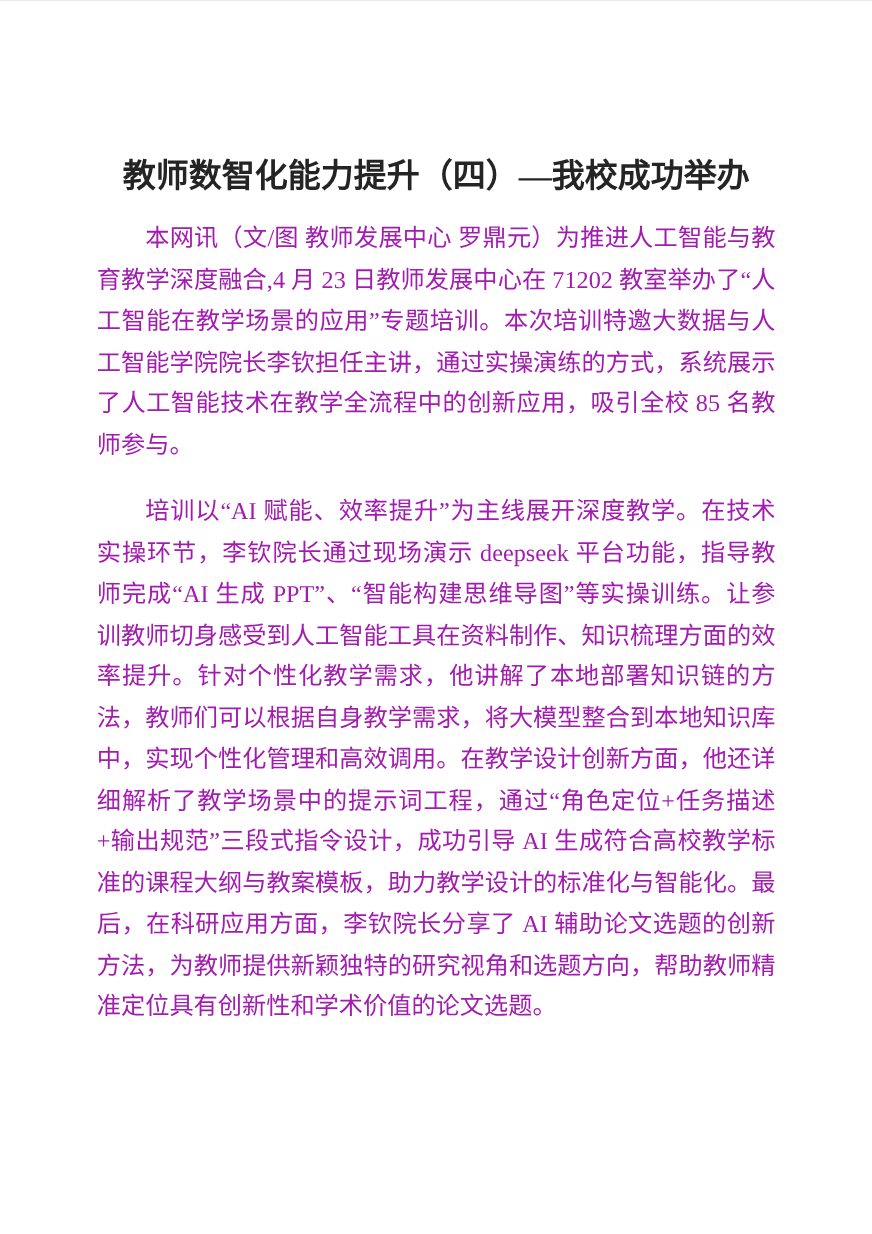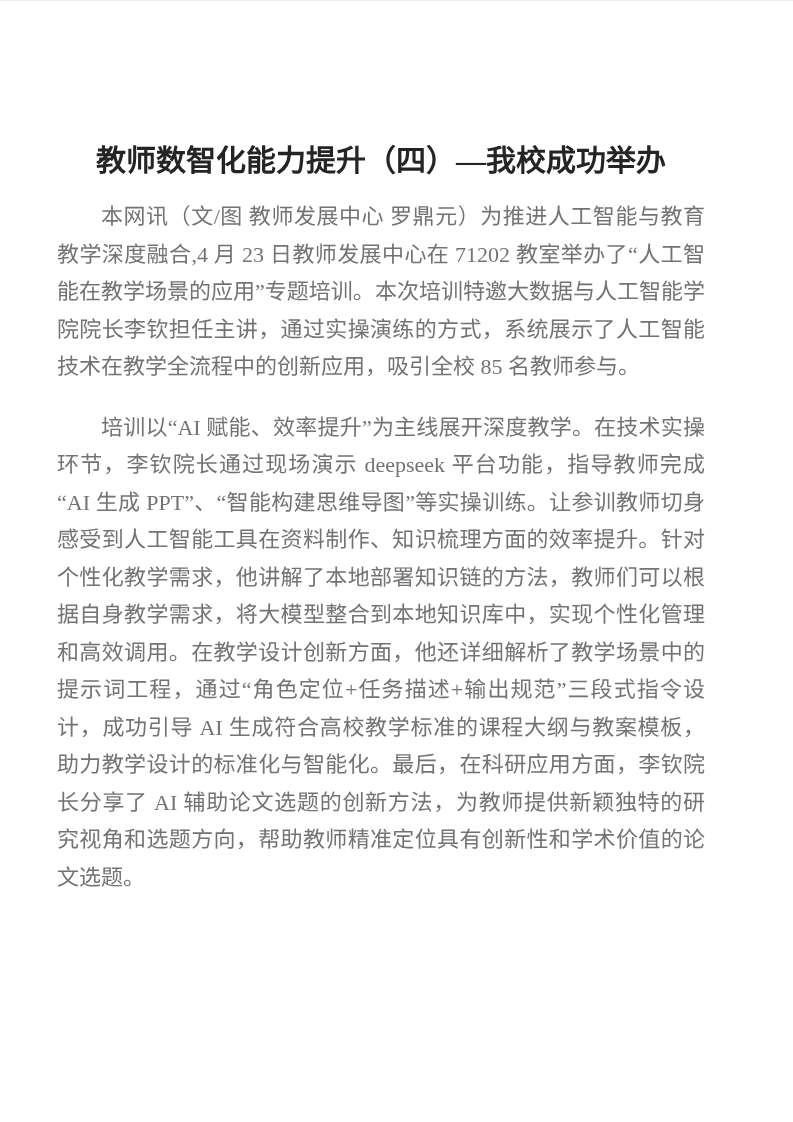--- a/index.html
+++ b/index.html
@@ -12,21 +12,21 @@
     width: 793px;
     height: 1122px;
     background: #ffffff;
     overflow: hidden;
     box-sizing: border-box;
     border-top: 1px solid #ededed;
     font-family: "Liberation Serif", "DejaVu Serif", serif;
   }
   .content {
     box-sizing: border-box;
-    padding: 139px 88px 0 57px;
+    padding: 139px 88px 0 88px;
     font-family: Liberation Serif, serif;
   }
   .title {
     margin: 0 0 16px 0;
     padding: 0;
     font-size: 30px;
     font-weight: 700;
     line-height: 42px;
     text-align: center;
     color: #242424;
@@ -35,21 +35,21 @@
   .title .tline {
     display: block;
     white-space: nowrap;
   }
   .para {
     margin: 0 0 23px 0;
     font-size: 22px;
     line-height: 37.5px;
     text-align: justify;
     text-indent: 2em;
-    color: #737373;
+    color: #a21caf;
   }
 </style>
 </head>
 <body>
 
 <div class="page">
   <div class="content">
     <h1 class="title">
       <span class="tline">教师数智化能力提升（四）—我校成功举办</span>
     </h1>

